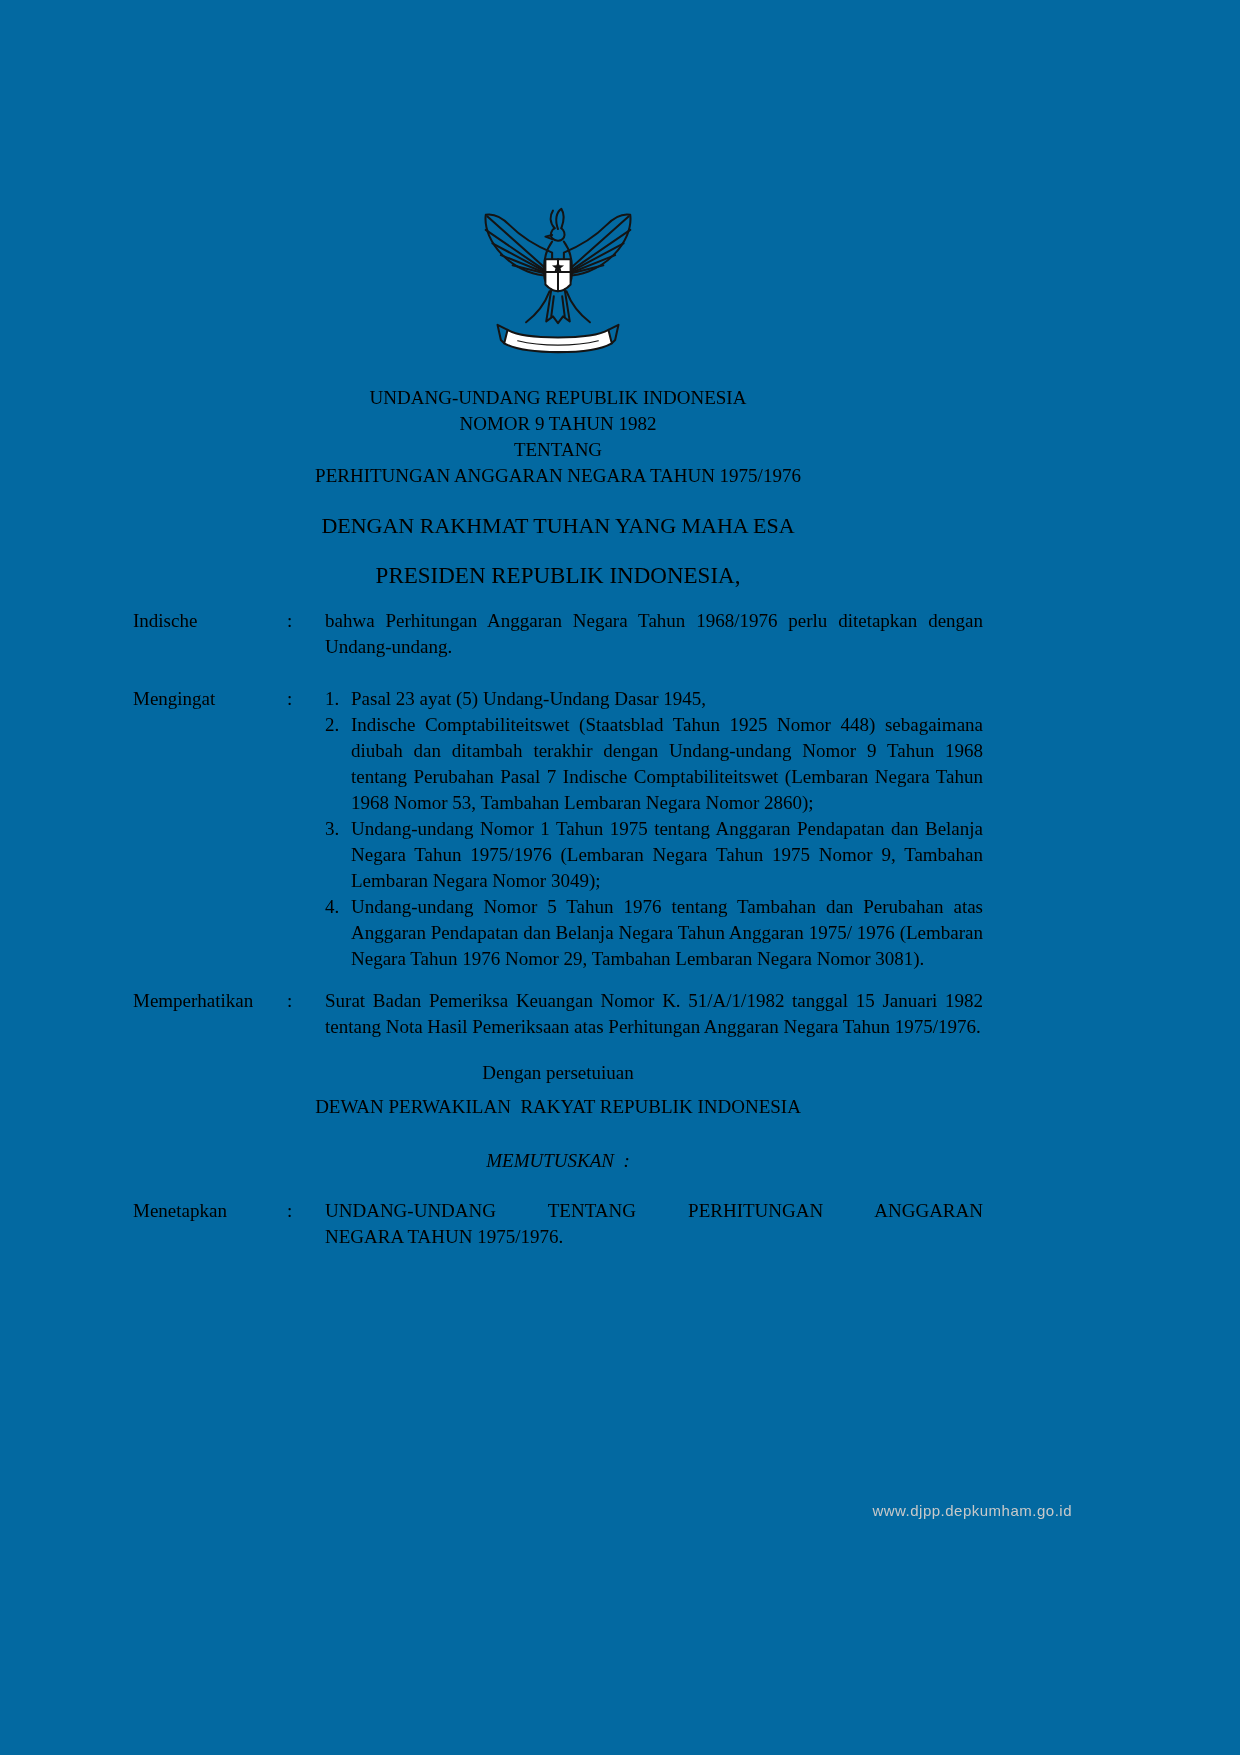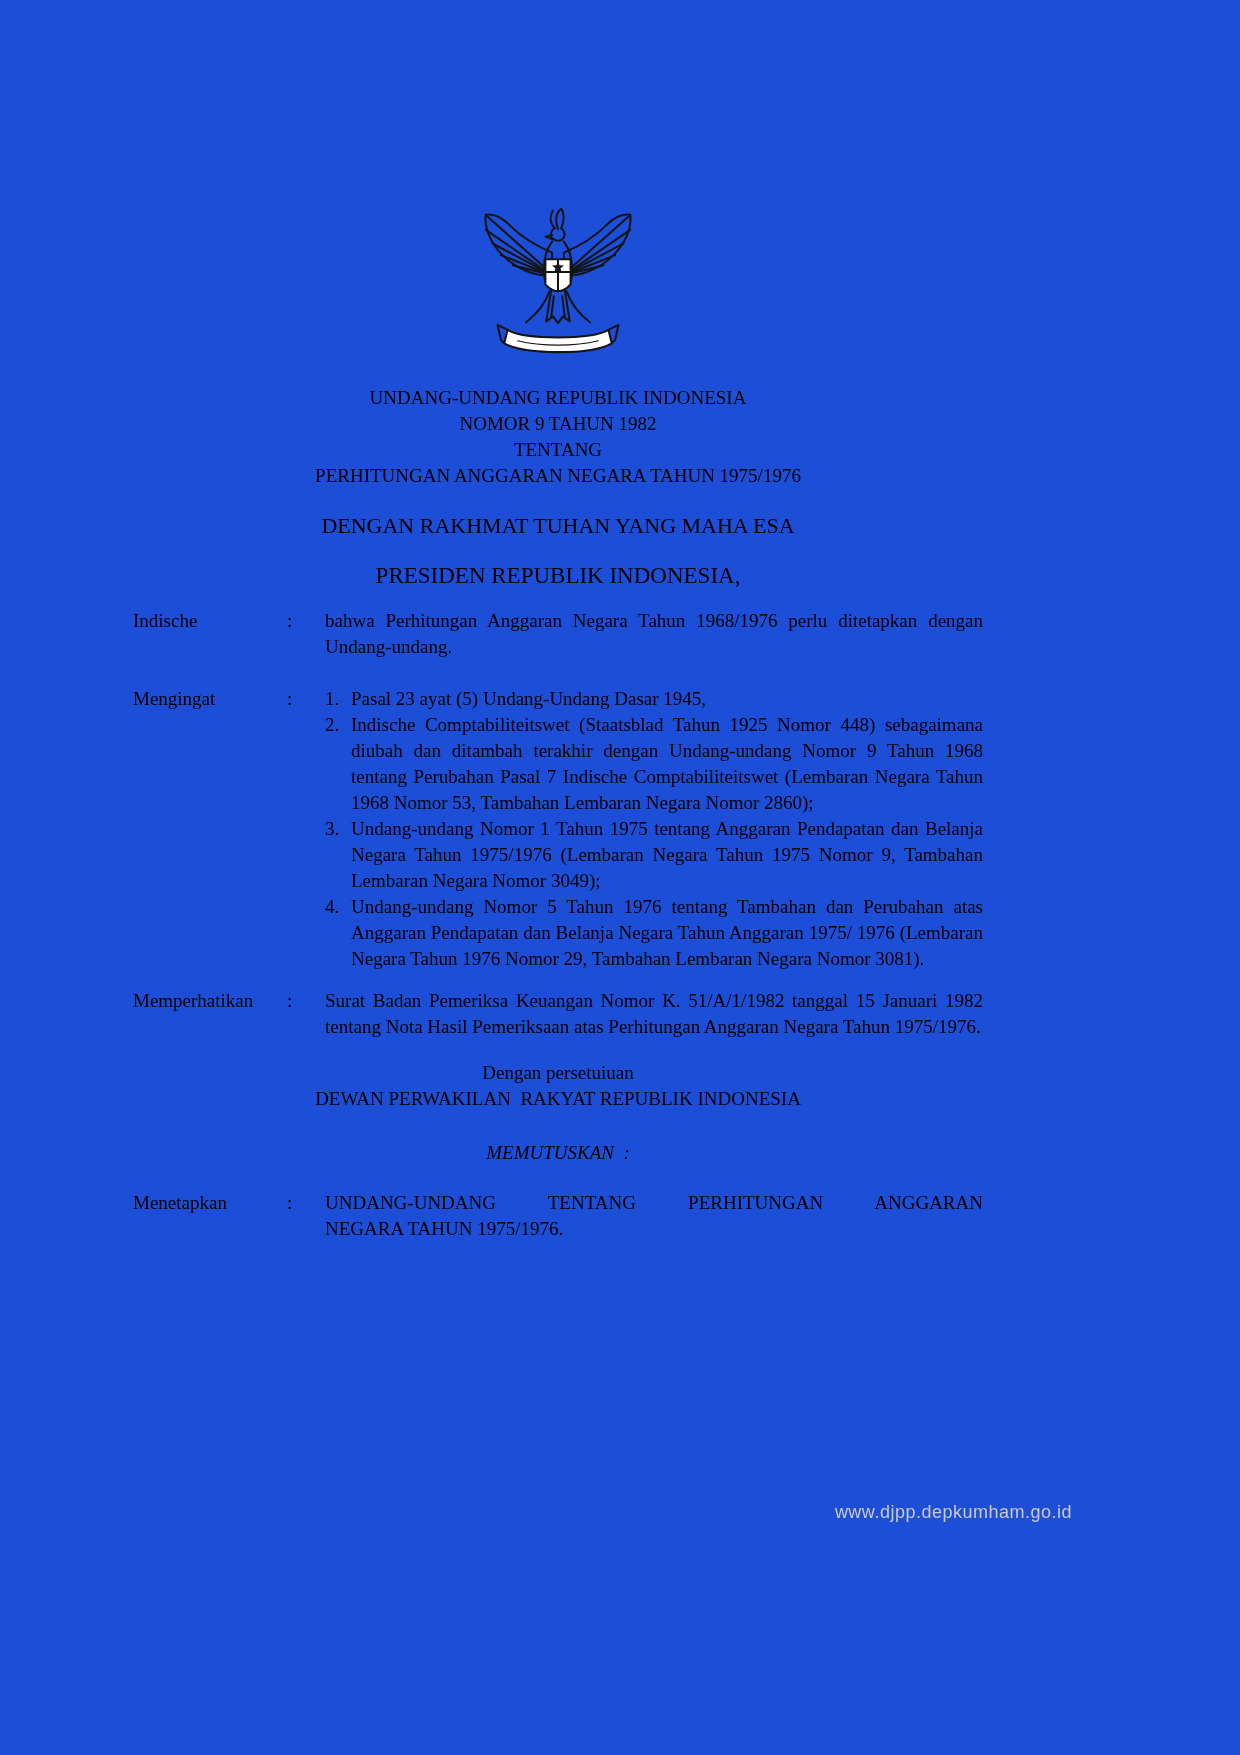--- a/index.html
+++ b/index.html
@@ -5,21 +5,21 @@
   * { margin: 0; padding: 0; box-sizing: border-box; }
   html, body { background: #ffffff; }
   body {
     width: 1240px;
     height: 1755px;
     position: relative;
     font-family: "Liberation Serif", serif;
     color: #000;
     overflow: hidden;
   }
-  .page { position: absolute; inset: 0; background: #1d4ed8; }
+  .page { position: absolute; inset: 0; background: #0369a1; }
   .content {
     position: absolute;
     left: 133px;
     top: 0;
     width: 850px;
   }
   .emblem-wrap {
     margin-top: 197px;
     display: flex;
     justify-content: center;
@@ -40,31 +40,31 @@
   .row-menimbang     { margin-top: 19px; }
   .row-mengingat     { margin-top: 26px; }
   .row-memperhatikan { margin-top: 16px; }
   .row-menetapkan    { margin-top: 24px; }
   .cell-text { text-align: justify; }
   .list-item {
     display: grid;
     grid-template-columns: 26px 1fr;
   }
   .list-item .item-text { text-align: justify; }
-  .center-line { text-align: center; font-size: 19px; line-height: 26px; }
+  .center-line { text-align: center; font-size: 19px; line-height: 26px; margin-top: 8px; }
   .persetujuan-block { margin-top: 20px; }
   .memutuskan-line { margin-top: 28px; font-style: italic; }
   .prewrap { white-space: pre-wrap; }
   .force-justify { text-align: justify; text-align-last: justify; }
   .watermark {
     position: absolute;
     top: 1502px;
     right: 168px;
     font-family: "Liberation Sans", sans-serif;
-    font-size: 18px;
+    font-size: 15px;
     color: #c9c9c9;
     letter-spacing: 0.5px;
   }
   .emblem-svg { display: block; }
 </style>
 </head>
 <body>
 
 <div class="page">
   <div class="content">

